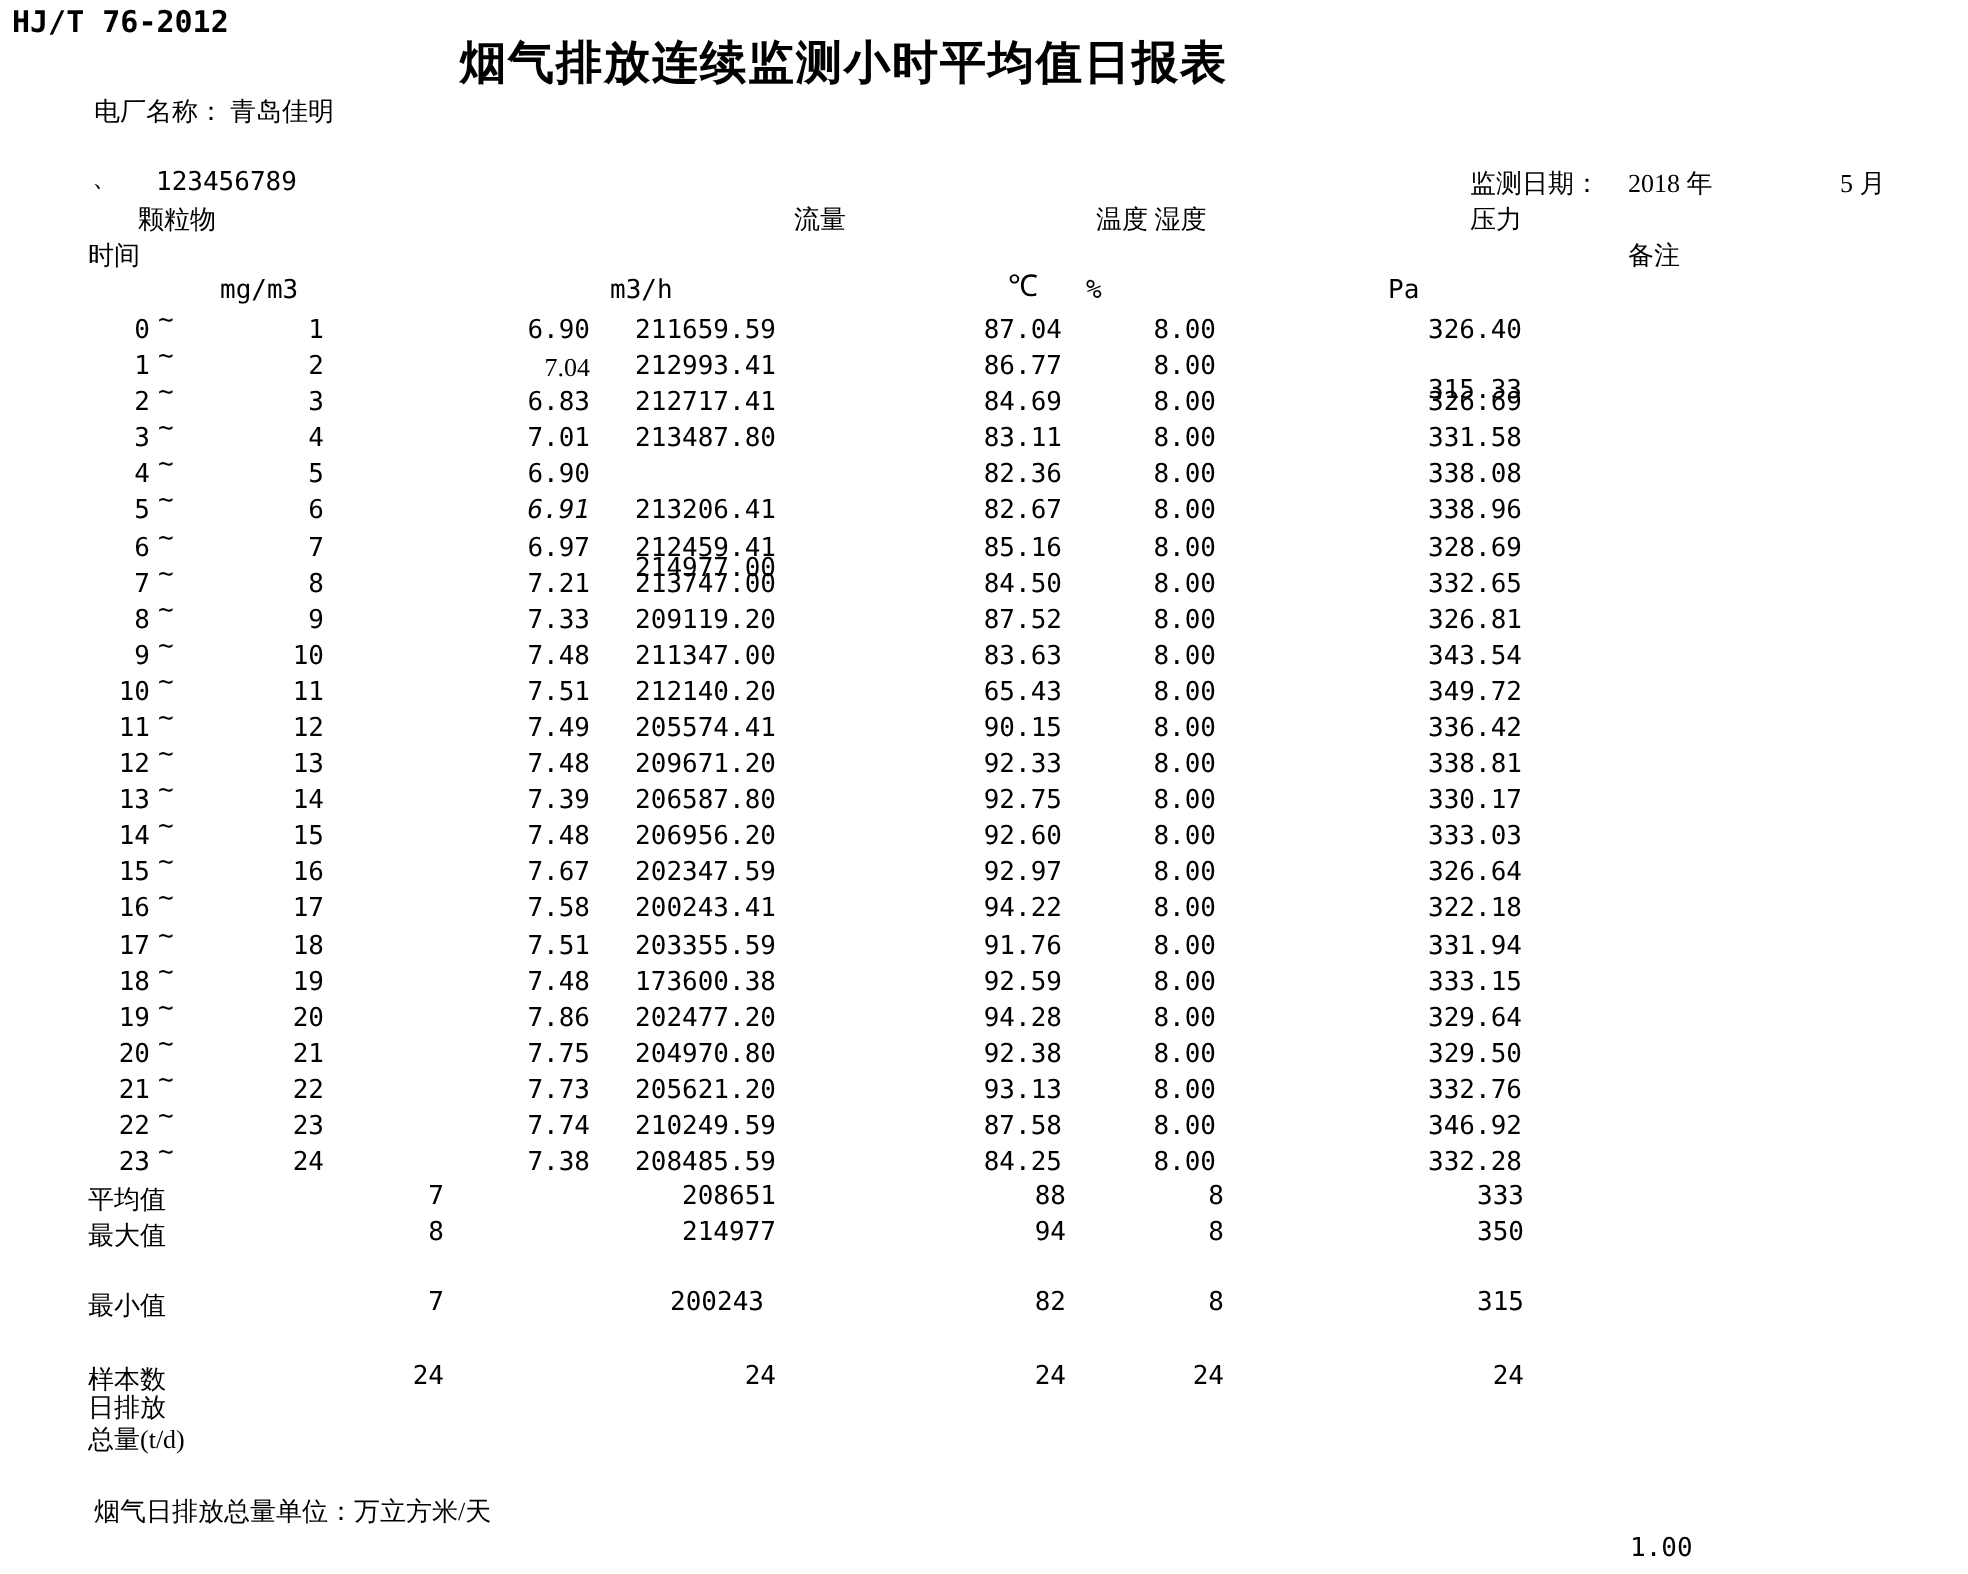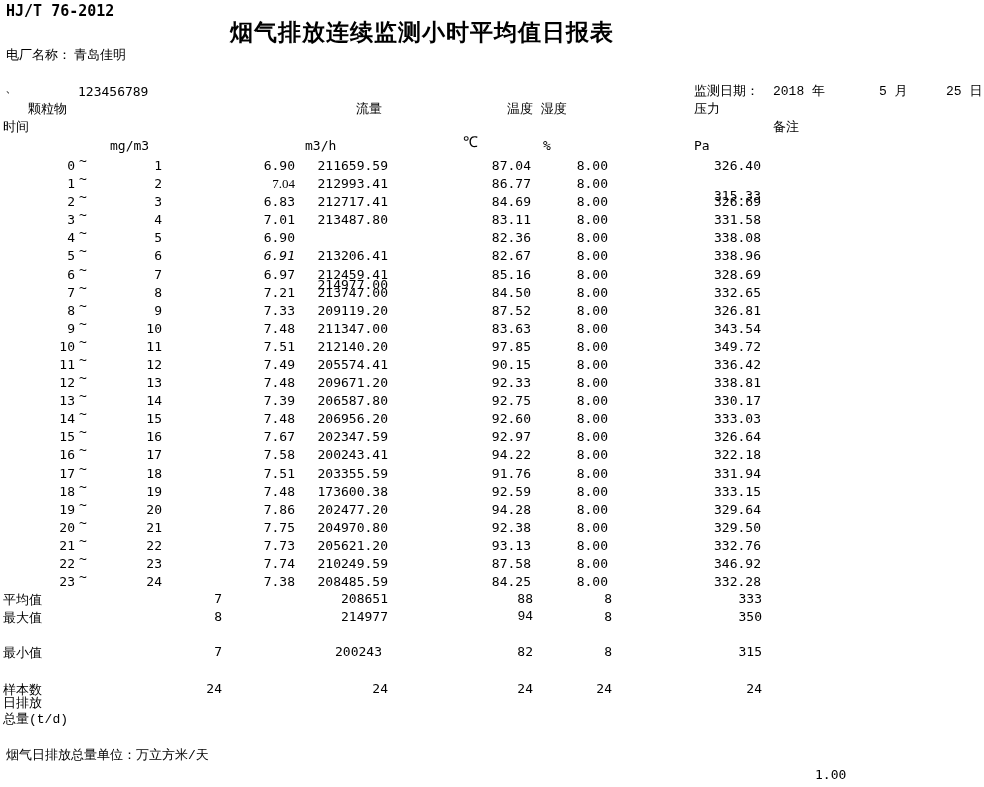--- a/index.html
+++ b/index.html
@@ -6,21 +6,21 @@
   #page{
     position:relative;
     width:984px;height:787px;
     background:#ffffff;
     color:#000000;
     font-family:"DejaVu Sans Mono","DejaVu Sans",monospace,sans-serif;
     font-size:13px;
     overflow:hidden;
   }
   .t{position:absolute;white-space:pre;line-height:14px;}
-  .cjk{font-family:Liberation Mono, monospace;}
+  .cjk{font-family:Liberation Serif, serif;margin-left:41px;}
   .std{font-weight:bold;font-size:15px;letter-spacing:0px;}
   .title{font-family:"DejaVu Sans",sans-serif;font-weight:bold;font-size:23px;line-height:24px;letter-spacing:1px;}
   .row-line span{position:absolute;display:block;}
   .tilde{position:relative;top:-5px;}
   .cell{position:absolute;text-align:right;}
 </style>
 </head>
 <body>
 
 <div id="page">
@@ -151,21 +151,21 @@
         <span class="cell" style="left: 465px; top: 321px; width: 66px;">83.63</span>
         <span class="cell" style="left: 545px; top: 321px; width: 63px;">8.00</span>
         <span class="cell" style="left: 685px; top: 321px; width: 76px;">343.54</span>
         <span class="tilde" style="left: 79px; top: 316px; position: absolute;">~</span>
       </div>
       <div class="row-line">
         <span class="cell" style="left: 30px; top: 339px; width: 45px;">10</span>
         <span class="cell" style="left: 115px; top: 339px; width: 47px;">11</span>
         <span class="cell" style="left: 225px; top: 339px; width: 70px;">7.51</span>
         <span class="cell" style="left: 295px; top: 339px; width: 93px;">212140.20</span>
-        <span class="cell" style="left: 465px; top: 339px; width: 66px;">97.85</span>
+        <span class="cell" style="left: 465px; top: 339px; width: 66px;">65.43</span>
         <span class="cell" style="left: 545px; top: 339px; width: 63px;">8.00</span>
         <span class="cell" style="left: 685px; top: 339px; width: 76px;">349.72</span>
         <span class="tilde" style="left: 79px; top: 334px; position: absolute;">~</span>
       </div>
       <div class="row-line">
         <span class="cell" style="left: 30px; top: 357px; width: 45px;">11</span>
         <span class="cell" style="left: 115px; top: 357px; width: 47px;">12</span>
         <span class="cell" style="left: 225px; top: 357px; width: 70px;">7.49</span>
         <span class="cell" style="left: 295px; top: 357px; width: 93px;">205574.41</span>
         <span class="cell" style="left: 465px; top: 357px; width: 66px;">90.15</span>
@@ -301,21 +301,21 @@
         <span class="cell" style="left: 150px; top: 591px; width: 72px;">7</span>
         <span class="cell" style="left: 295px; top: 591px; width: 93px;">208651</span>
         <span class="cell" style="left: 465px; top: 591px; width: 68px;">88</span>
         <span class="cell" style="left: 545px; top: 591px; width: 67px;">8</span>
         <span class="cell" style="left: 685px; top: 591px; width: 77px;">333</span>
       </div>
       <div class="row-line">
         <span class="cjk" style="position: absolute; left: 3px; top: 609px;">最大值</span>
         <span class="cell" style="left: 150px; top: 609px; width: 72px;">8</span>
         <span class="cell" style="left: 295px; top: 609px; width: 93px;">214977</span>
-        <span class="cell" style="left: 465px; top: 609px; width: 68px; font-family: Liberation Mono, monospace;">94</span>
+        <span class="cell" style="left: 465px; top: 609px; width: 68px;">94</span>
         <span class="cell" style="left: 545px; top: 609px; width: 67px;">8</span>
         <span class="cell" style="left: 685px; top: 609px; width: 77px;">350</span>
       </div>
       <div class="row-line">
         <span class="cjk" style="position: absolute; left: 3px; top: 644px;">最小值</span>
         <span class="cell" style="left: 150px; top: 644px; width: 72px;">7</span>
         <span class="cell" style="left: 289px; top: 644px; width: 93px;">200243</span>
         <span class="cell" style="left: 465px; top: 644px; width: 68px;">82</span>
         <span class="cell" style="left: 545px; top: 644px; width: 67px;">8</span>
         <span class="cell" style="left: 685px; top: 644px; width: 77px;">315</span>

